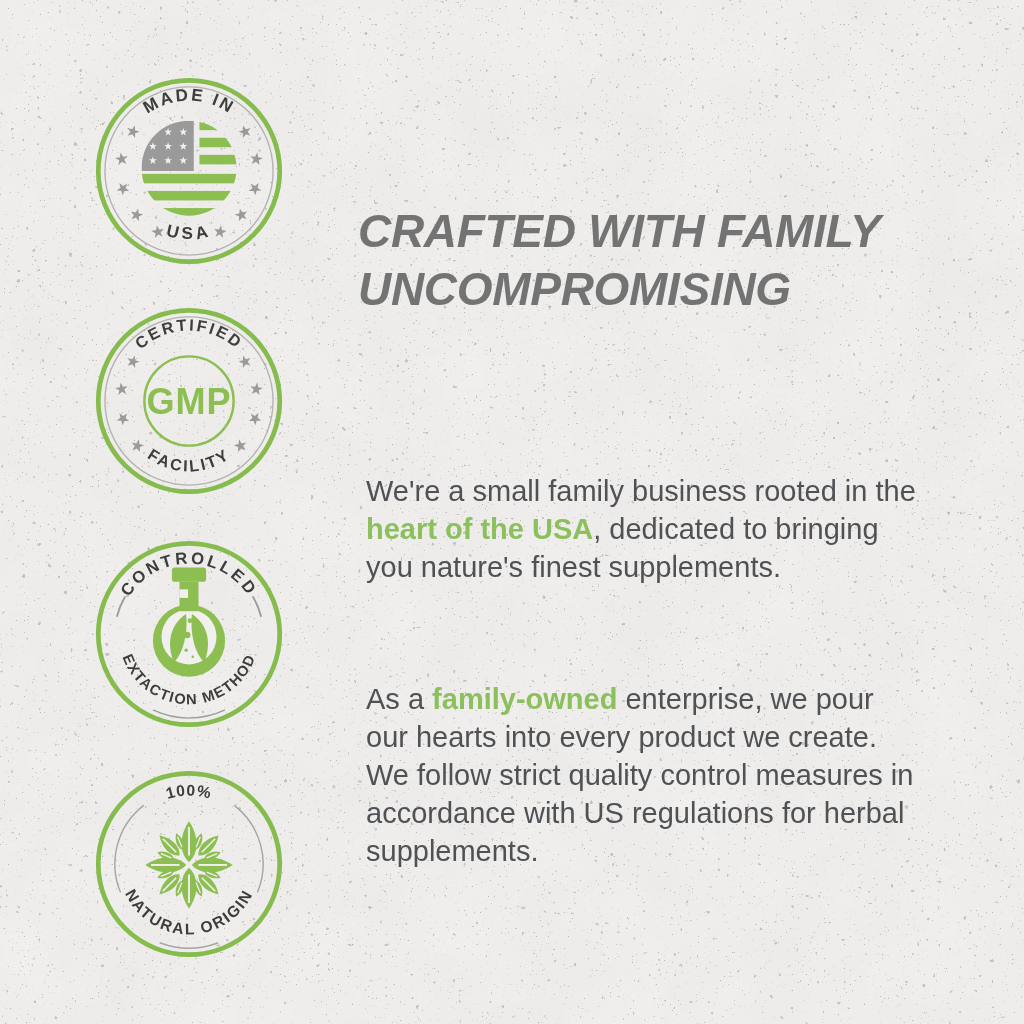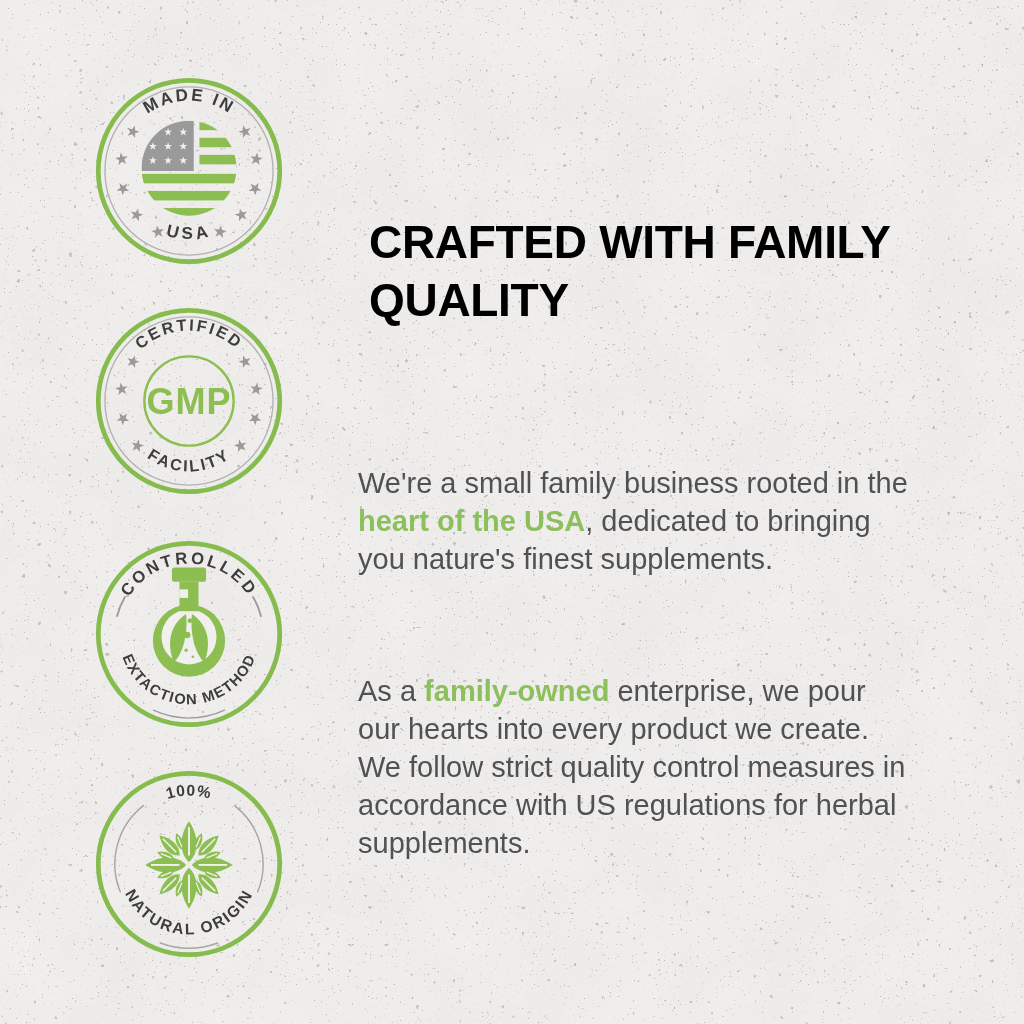--- a/index.html
+++ b/index.html
@@ -9,27 +9,28 @@
     font-family:"Liberation Sans", sans-serif;
   }
   .texture{position:absolute;left:0;top:0;z-index:0;pointer-events:none;}
   .badges svg{position:absolute;z-index:2;}
   #badge1{left:94px;top:76px;}
   #badge2{left:94px;top:306px;}
   #badge3{left:94px;top:539px;}
   #badge4{left:94px;top:769px;}
   .content{position:absolute;left:358px;top:0;z-index:2;}
   .headline{
-    position:absolute;left:0;top:202px;margin:11px;width:600px;
-    font-size:46px;line-height:58px;font-weight:700;color:#000000;
+    position:absolute;left:0;top:202px;margin:0;width:600px;
+    font-size:46px;line-height:58px;font-weight:700;color:#737373;
     letter-spacing:-0.3px;
+    font-style:italic;
   }
   .headline span{display:block;}
   .para{
-    position:absolute;left:0;margin:0;width:556px;
+    position:absolute;left:0;margin:8px;width:556px;
     font-size:29px;line-height:38px;color:#505154;font-weight:400;
   }
   #para1{top:464px;}
   #para2{top:672px;}
   .hl{color:#8cc05c;font-weight:700;}
   .badge-text{fill:#3d3d3d;font-weight:700;font-family:"Liberation Sans",sans-serif;}
 </style>
 </head>
 <body>
 
@@ -224,21 +225,21 @@
         <use href="#lfS" transform="rotate(248)"></use>
         <use href="#lfS" transform="rotate(292)"></use>
         <use href="#lfS" transform="rotate(338)"></use>
       </g>
     </svg>
   </div>
 
   <div class="content">
     <h1 class="headline">
       <span>CRAFTED WITH FAMILY</span>
-      <span>QUALITY</span>
+      <span>UNCOMPROMISING</span>
     </h1>
 
     <p class="para" id="para1"><span>We're a small family business rooted in the </span><span class="hl">heart of the USA</span><span>, dedicated to bringing you nature's finest supplements.</span></p>
 
     <p class="para" id="para2"><span>As a </span><span class="hl">family-owned</span><span> enterprise, we pour our hearts into every product we create. We follow strict quality control measures in accordance with US regulations for herbal supplements.</span></p>
   </div>
 
 </div>
 
 </body></html>

